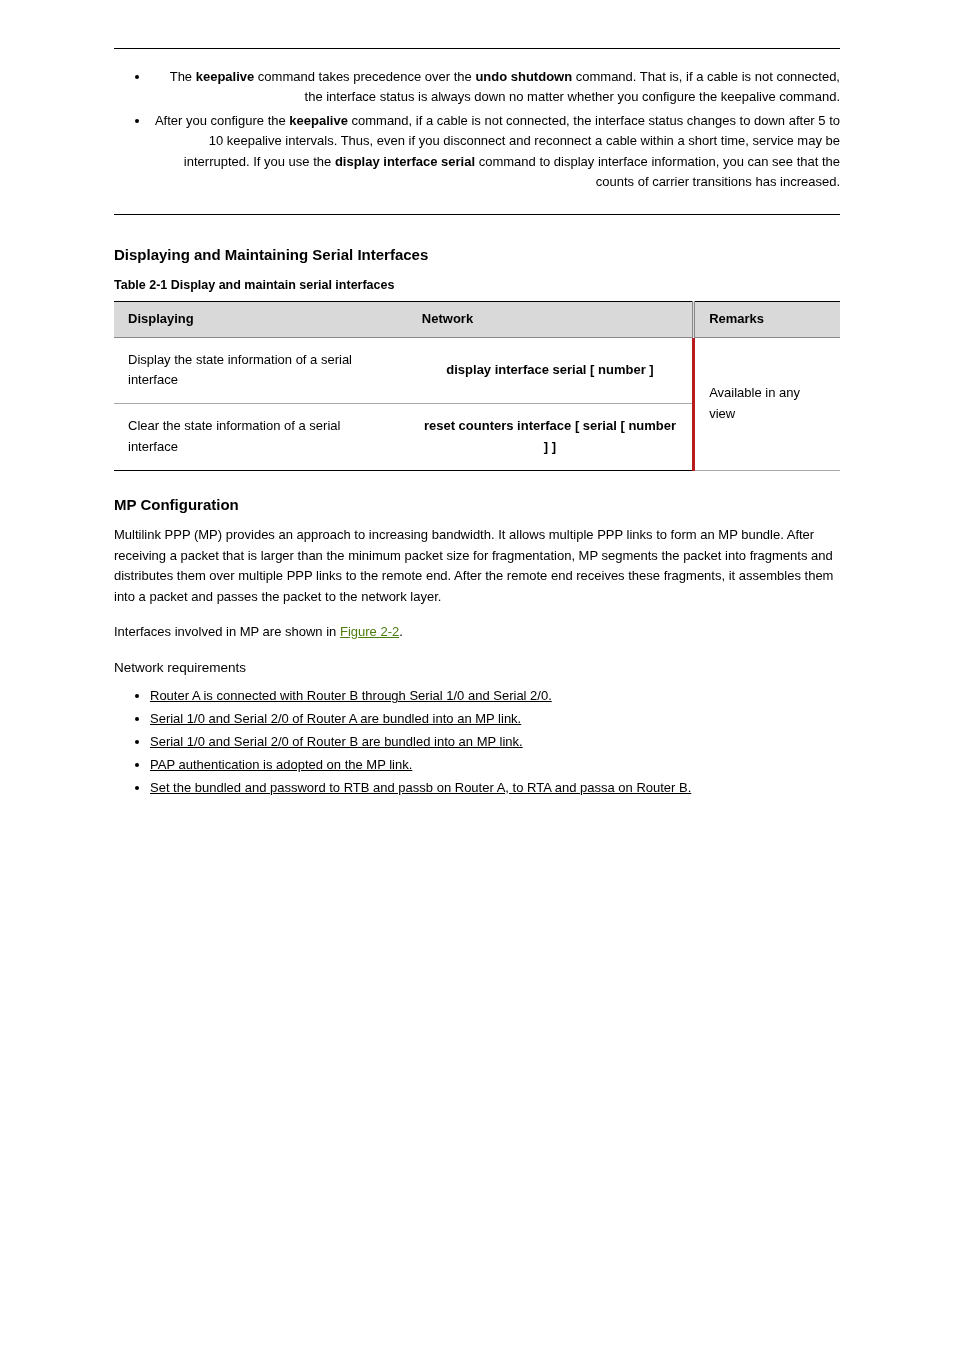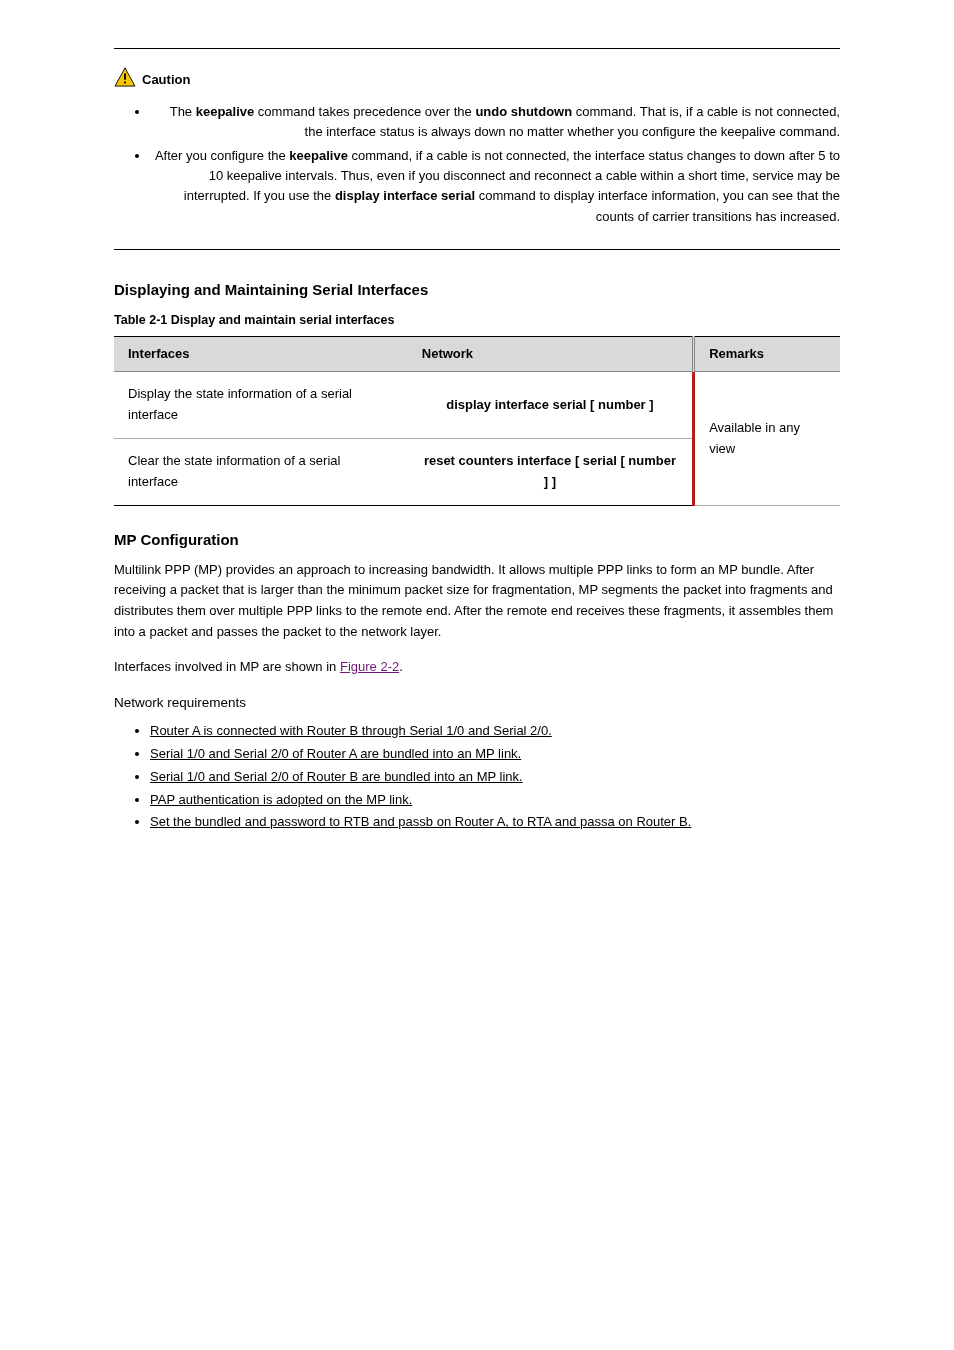--- a/index.html
+++ b/index.html
@@ -58,69 +58,59 @@
     table.cfg td {
       padding: 12px 14px;
       border-bottom: 1px solid #aaa;
       vertical-align: middle;
     }
     table.cfg tr.last td { border-bottom: 1.5px solid #000; }
     table.cfg td.cmd { font-weight: bold; text-align: center; }
     table.cfg td.remarks {
       border-left: 3px solid #b91c1c;
     }
-    a.figref { color: #701a75; text-decoration: underline; }
+    a.figref { color: #4d7c0f; text-decoration: underline; }
     h3.subsection {
       font-size: 13.5px;
       font-weight: normal;
       margin: 10px 0 8px 0;
     }
     ul.reqs {
       list-style: disc;
       padding-left: 36px;
       text-decoration: underline;
     }
     ul.reqs li { margin-bottom: 2px; }
   </style>
 </head>
 <body>
 
 <div class="top-rule"></div>
 
 <div class="caution-block">
-  <div class="caution-header">
-    <span>
-      <svg viewBox="0 0 24 22">
-        <polygon points="12,1 23,21 1,21" fill="#f7c600" stroke="#000" stroke-width="1"></polygon>
-        <rect x="11" y="7" width="2" height="7" fill="#000"></rect>
-        <rect x="11" y="16" width="2" height="2" fill="#000"></rect>
-      </svg>
-    </span>
-    <span class="label">Caution</span>
-  </div>
   <ul class="bullets">
     <li>
       <span>The </span><span class="bold">keepalive</span><span> command takes precedence over the </span><span class="bold">undo shutdown</span><span> command. That is, if a cable is not connected, the interface status is always down no matter whether you configure the keepalive command.</span>
     </li>
     <li>
       <span>After you configure the </span><span class="bold">keepalive</span><span> command, if a cable is not connected, the interface status changes to down after 5 to 10 keepalive intervals. Thus, even if you disconnect and reconnect a cable within a short time, service may be interrupted. If you use the </span><span class="bold">display interface serial</span><span> command to display interface information, you can see that the counts of carrier transitions has increased.</span>
     </li>
   </ul>
 </div>
 
 <div class="hr-thin"></div>
 
 <h2 class="section">Displaying and Maintaining Serial Interfaces</h2>
 
 <p class="table-caption">Table 2-1 Display and maintain serial interfaces</p>
 
 <table class="cfg">
   <thead>
     <tr>
-      <th>Interfaces</th>
+      <th>Displaying</th>
       <th>Network</th>
       <th class="remarks">Remarks</th>
     </tr>
   </thead>
   <tbody>
     <tr>
       <td>Display the state information of a serial interface</td>
       <td class="cmd">display interface serial [ number ]</td>
       <td class="remarks" rowspan="2">Available in any view</td>
     </tr>

